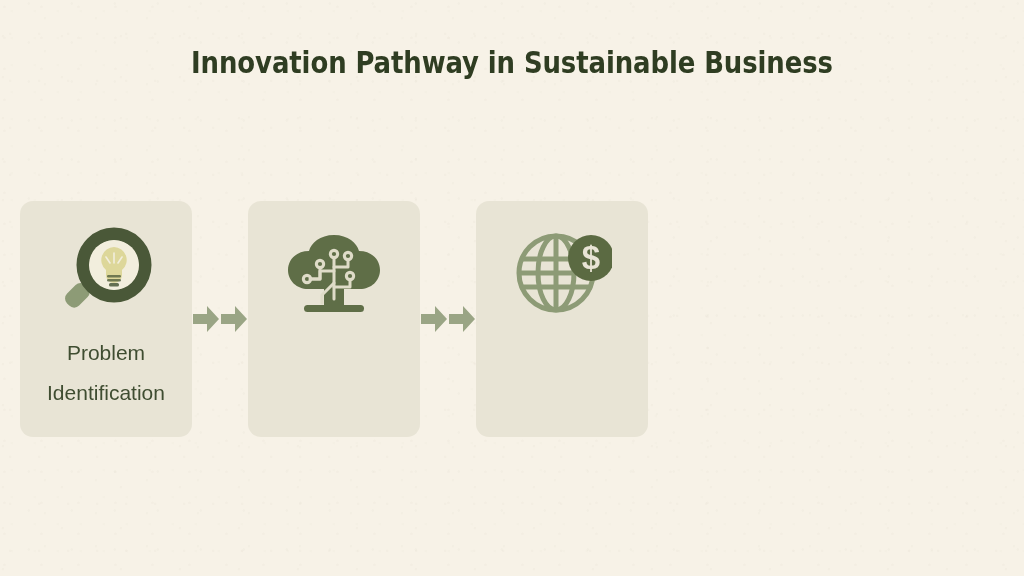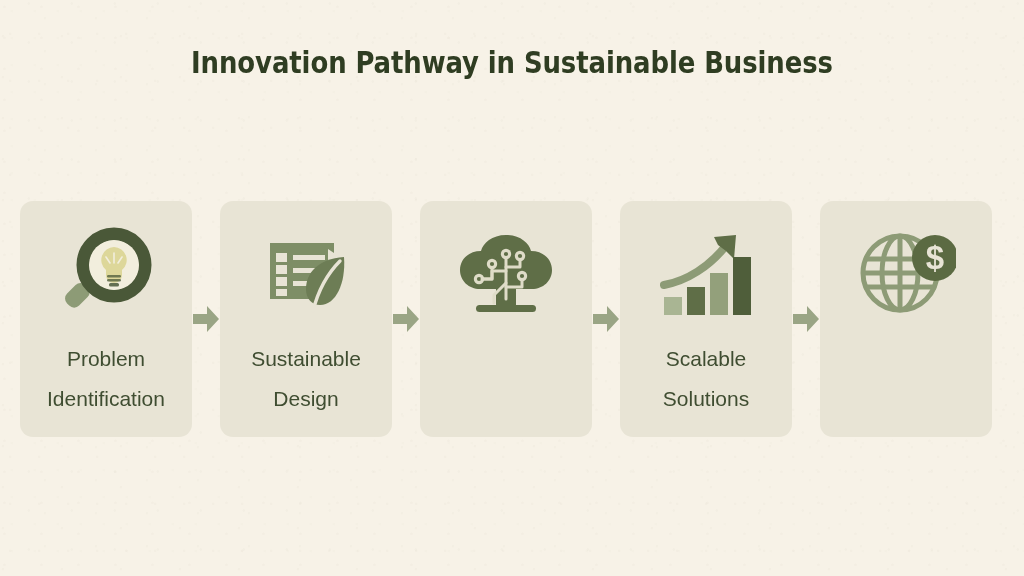--- a/index.html
+++ b/index.html
@@ -63,21 +63,21 @@
   }
   .card-icon {
     margin-top: 26px;
     width: 104px;
     height: 96px;
     display: flex;
     align-items: center;
     justify-content: center;
   }
   .card-label {
-    margin-top: 16px;
+    margin-top: 10px;
     font-size: 21px;
     line-height: 40px;
     color: #3f4d31;
     text-align: center;
     padding: 0 6px;
     white-space: pre-line;
   }
   .arrow-gap {
     flex: 0 0 28px;
     display: flex;
@@ -111,38 +111,20 @@
     <div class="card-label">Problem
 Identification</div>
   </div>
 
   <div class="arrow-gap">
     <svg width="28" height="30" viewBox="0 0 28 30">
       <path d="M1 10 L15 10 L15 2 L27 15 L15 28 L15 20 L1 20 Z" fill="#9aa585"></path>
     </svg>
   </div>
 
-  <div class="card">
-    <div class="card-icon">
-      <svg width="100" height="96" viewBox="0 0 100 96">
-        <path d="M14 16 H78 V26 L72 22 V72 H14 Z" fill="#7e8e66"></path>
-        <rect x="20" y="26" width="11" height="9" fill="#e8e4d5"></rect>
-        <rect x="20" y="38" width="11" height="9" fill="#e8e4d5"></rect>
-        <rect x="20" y="50" width="11" height="9" fill="#e8e4d5"></rect>
-        <rect x="20" y="62" width="11" height="7" fill="#e8e4d5"></rect>
-        <rect x="37" y="28" width="32" height="5" fill="#e8e4d5"></rect>
-        <rect x="37" y="41" width="32" height="5" fill="#e8e4d5"></rect>
-        <rect x="37" y="54" width="32" height="5" fill="#e8e4d5"></rect>
-        <path d="M88 30 c-26 2 -38 16 -38 32 c0 10 6 16 14 16 c16 0 26 -22 24 -48 z" fill="#6d7d55"></path>
-        <path d="M84 34 C70 48 62 64 57 84" stroke="#e8e4d5" stroke-width="3.4" fill="none" stroke-linecap="round"></path>
-      </svg>
-    </div>
-    <div class="card-label">Sustainable
-Design</div>
-  </div>
 
   <div class="arrow-gap">
     <svg width="28" height="30" viewBox="0 0 28 30">
       <path d="M1 10 L15 10 L15 2 L27 15 L15 28 L15 20 L1 20 Z" fill="#9aa585"></path>
     </svg>
   </div>
 
   <div class="card">
     <div class="card-icon">
       <svg width="100" height="96" viewBox="0 0 100 96">
@@ -174,34 +156,20 @@
       </svg>
     </div>
   </div>
 
   <div class="arrow-gap">
     <svg width="28" height="30" viewBox="0 0 28 30">
       <path d="M1 10 L15 10 L15 2 L27 15 L15 28 L15 20 L1 20 Z" fill="#9aa585"></path>
     </svg>
   </div>
 
-  <div class="card">
-    <div class="card-icon">
-      <svg width="100" height="96" viewBox="0 0 100 96">
-        <path d="M8 58 C30 54 54 40 72 16" stroke="#8d9b76" stroke-width="8" fill="none" stroke-linecap="round"></path>
-        <path d="M58 10 L80 8 L78 32 L70 24 L62 18 Z" fill="#5f6e47"></path>
-        <rect x="8" y="70" width="18" height="18" fill="#a9b593"></rect>
-        <rect x="31" y="60" width="18" height="28" fill="#5f6e47"></rect>
-        <rect x="54" y="46" width="18" height="42" fill="#93a07b"></rect>
-        <rect x="77" y="30" width="18" height="58" fill="#4f5e3a"></rect>
-      </svg>
-    </div>
-    <div class="card-label">Scalable
-Solutions</div>
-  </div>
 
   <div class="arrow-gap">
     <svg width="28" height="30" viewBox="0 0 28 30">
       <path d="M1 10 L15 10 L15 2 L27 15 L15 28 L15 20 L1 20 Z" fill="#9aa585"></path>
     </svg>
   </div>
 
   <div class="card">
     <div class="card-icon">
       <svg width="100" height="96" viewBox="0 0 100 96">

